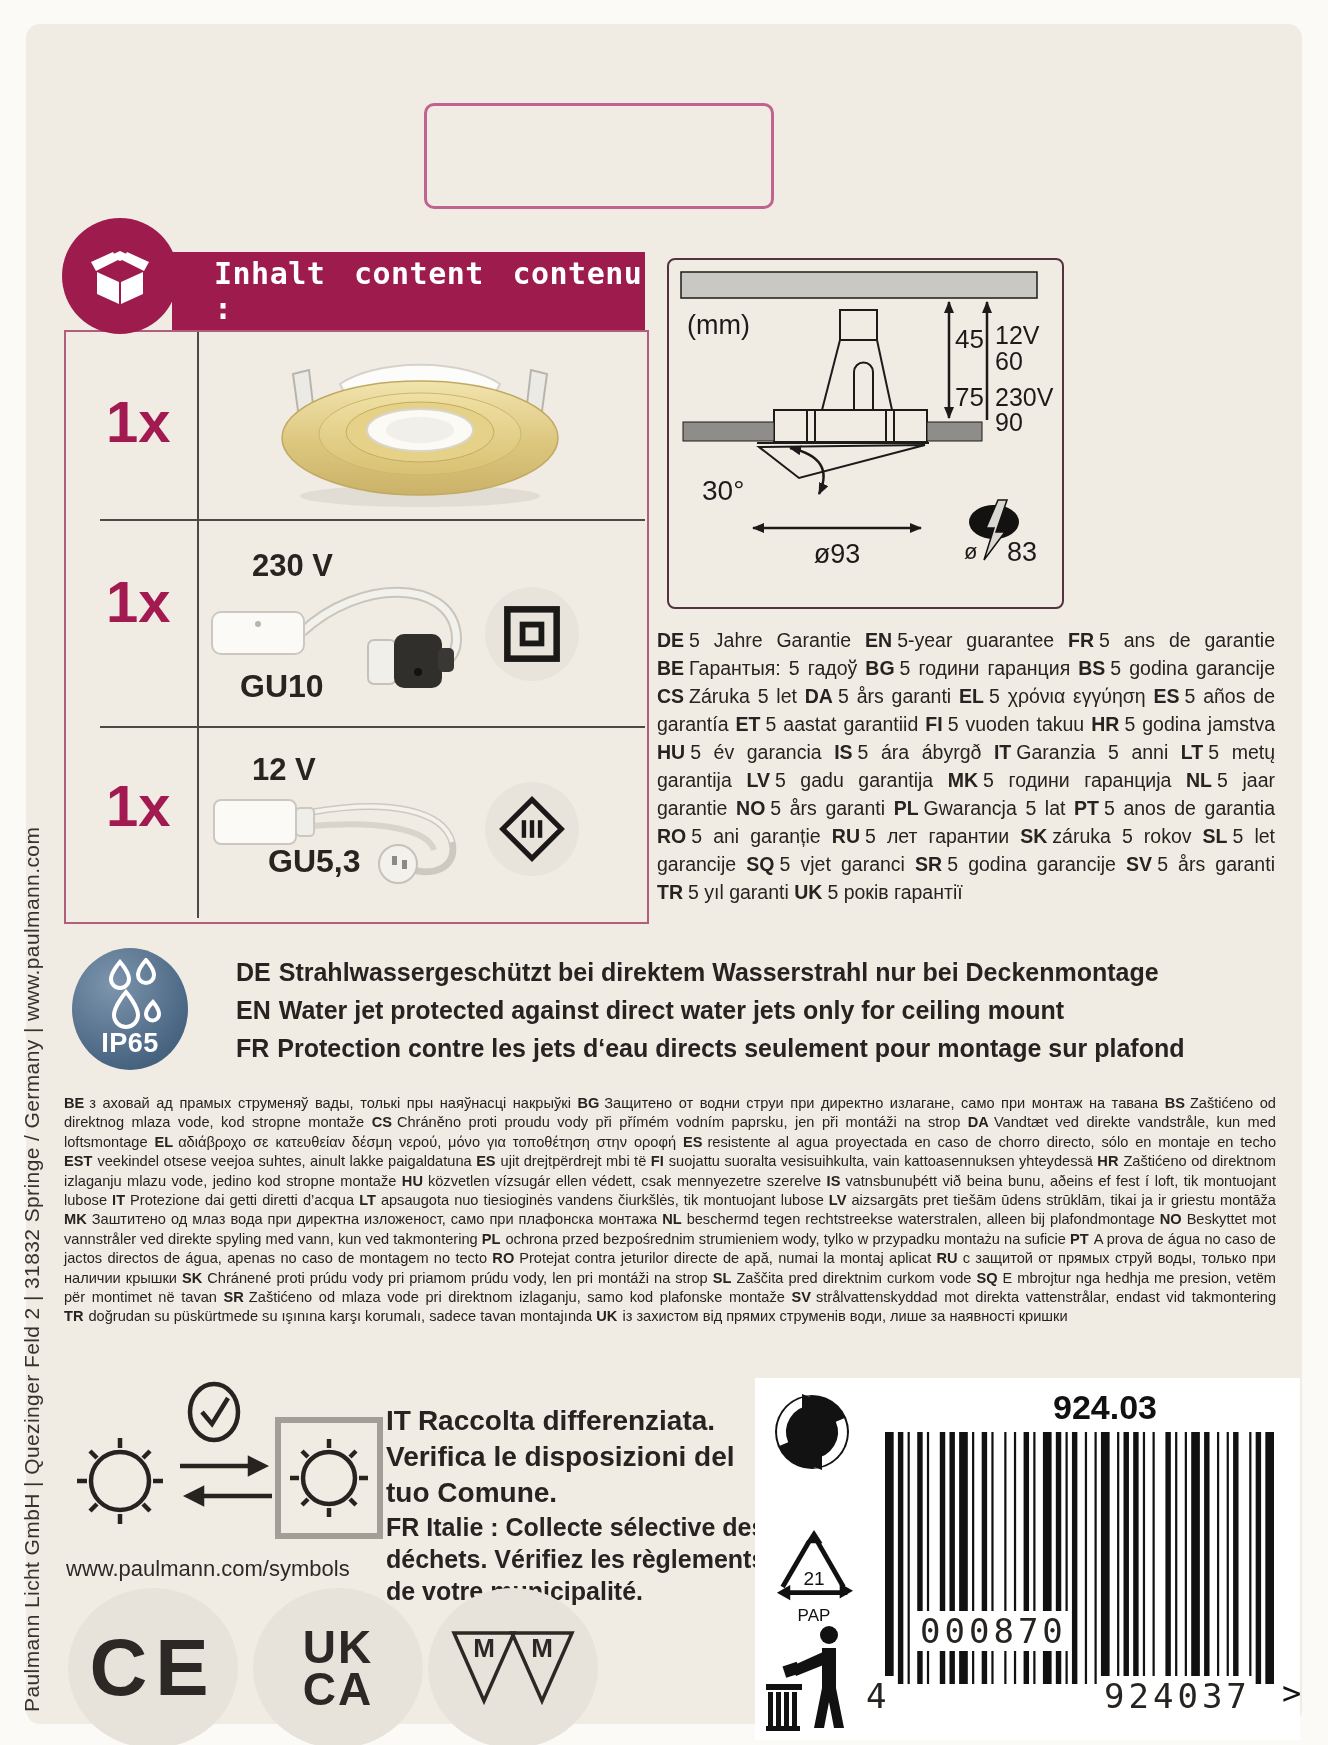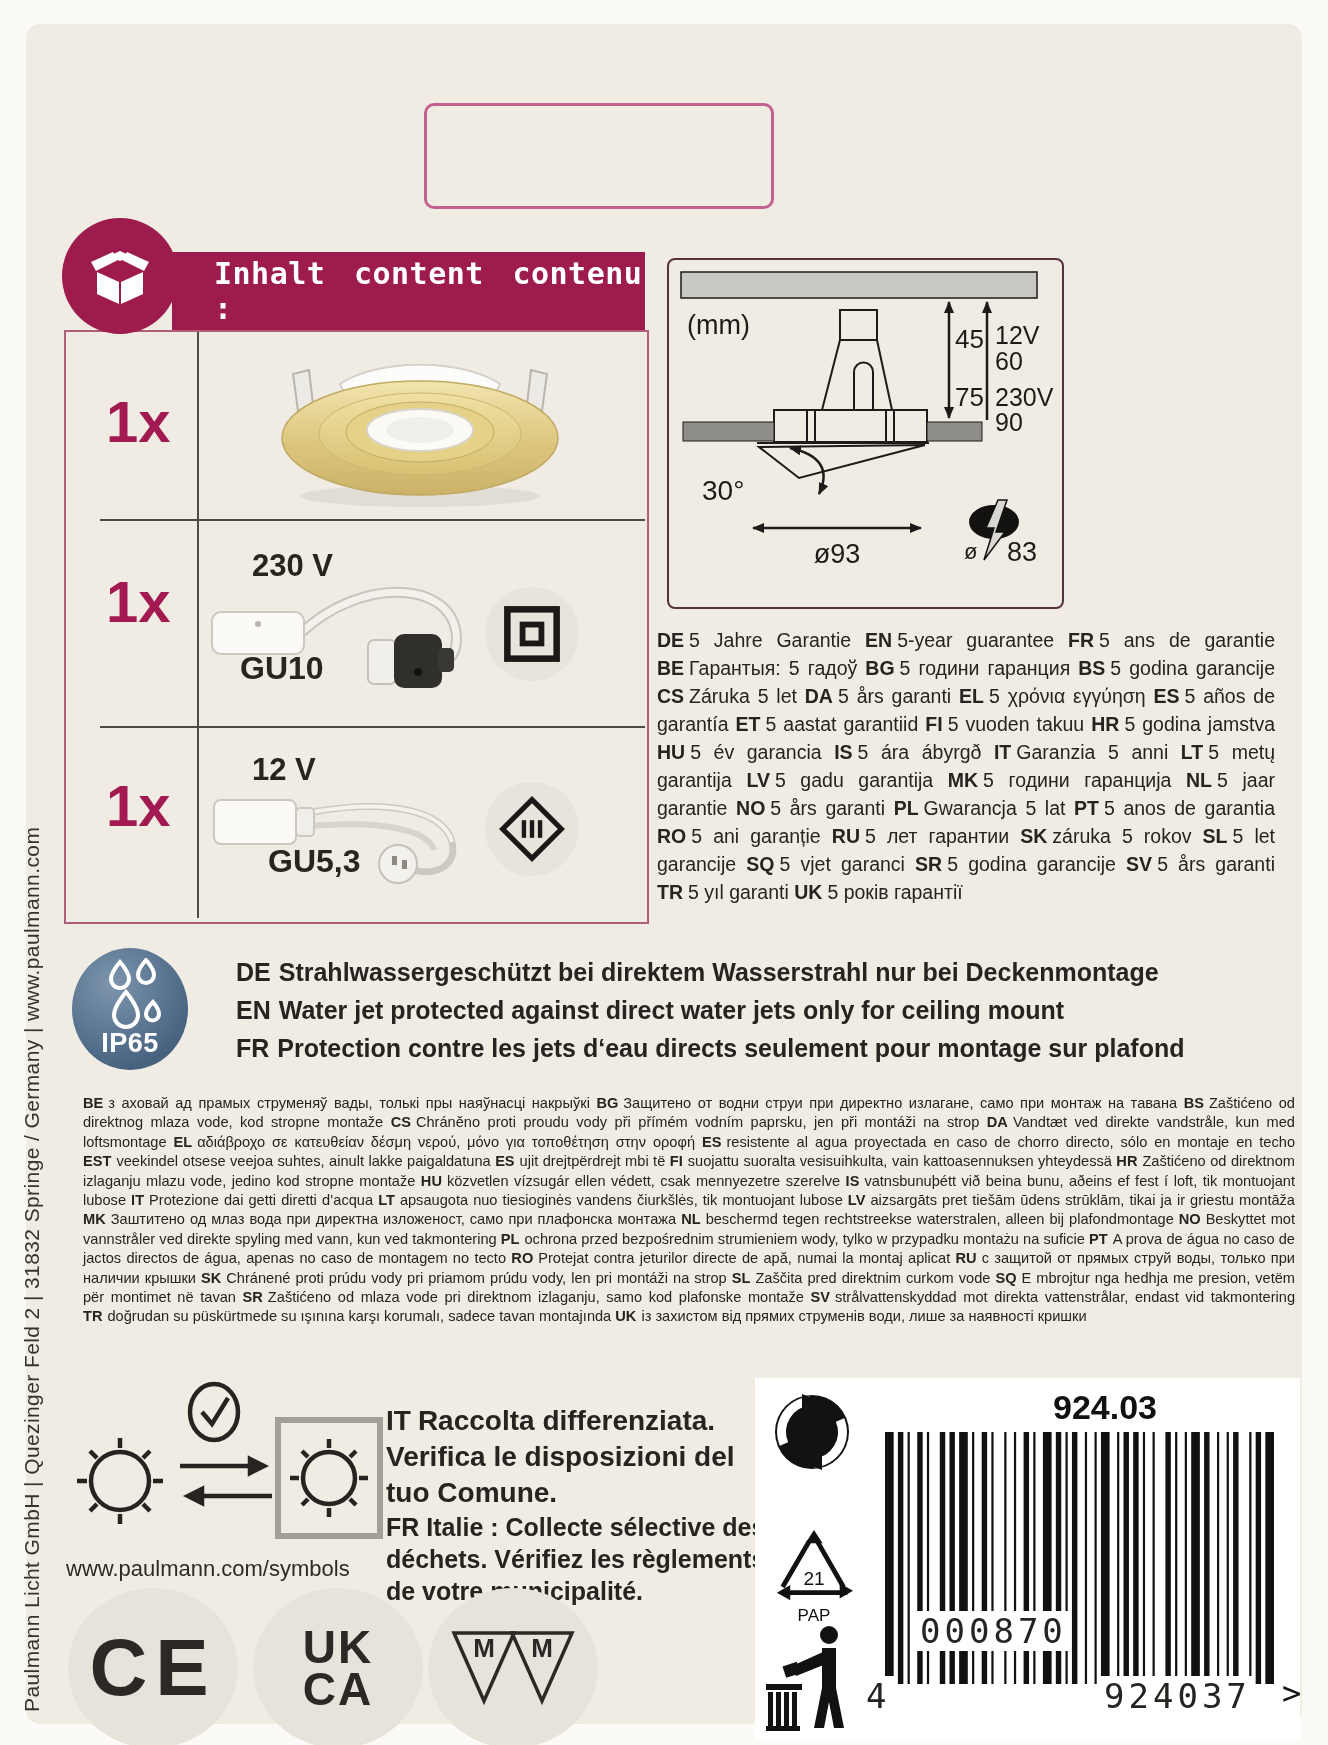--- a/index.html
+++ b/index.html
@@ -32,21 +32,21 @@
                display:flex;align-items:center;justify-content:center;}
   
   .diagram{left:667px;top:258px;width:393px;height:347px;border:2px solid #56313f;border-radius:8px;}
   .diagram svg{display:block;}
   .dtxt{font-family:"Liberation Sans",sans-serif;fill:#1d1b19;}
   
   .seg b{font-weight:bold;margin-right:5px;}
   .guarantee{left:657px;top:626px;width:618px;font-size:19.5px;line-height:28px;
              text-align:justify;color:#262320;}
   .legal{left:64px;top:1094px;width:1212px;font-size:14.6px;line-height:19.4px;
-         text-align:justify;color:#262320;margin-left:19px;}
+         text-align:justify;color:#262320;}
   
   .ip65{left:72px;top:948px;width:116px;height:122px;border-radius:50%;
         background:radial-gradient(circle at 35% 30%,#7d95ad,#46627f 75%);
         display:flex;flex-direction:column;align-items:center;justify-content:flex-start;}
   .ip65 .lbl{color:#fff;font-weight:bold;font-size:27px;margin-top:-4px;letter-spacing:.5px;}
   .ipline{left:236px;font-size:25px;font-weight:bold;color:#262320;white-space:nowrap;}
   .ipline b{margin-right:8px;}
   .ip1{top:958px;}.ip2{top:996px;}.ip3{top:1034px;}
   
   .symurl{left:66px;top:1556px;font-size:22px;color:#2c2a27;}
@@ -133,21 +133,21 @@
     <path d="M92,72 C150,18 238,20 246,72 C250,100 228,114 202,110" fill="none" stroke="#c9c5bd" stroke-width="11"></path>
     <path d="M92,72 C150,18 238,20 246,72 C250,100 228,114 202,110" fill="none" stroke="#f3f1ec" stroke-width="7"></path>
     <rect x="2" y="52" width="92" height="42" rx="9" fill="#fbfaf7" stroke="#ccc8c0" stroke-width="2"></rect>
     <circle cx="48" cy="64" r="3" fill="#b9b5ad"></circle>
     <rect x="158" y="80" width="28" height="44" rx="6" fill="#f1efea" stroke="#c6c2ba" stroke-width="2"></rect>
     <rect x="184" y="74" width="48" height="54" rx="10" fill="#312f2c"></rect>
     <rect x="228" y="88" width="16" height="24" rx="5" fill="#3a3834"></rect>
     <circle cx="208" cy="112" r="4" fill="#14120f"></circle>
   </svg>
 </div>
-<div class="abs slabel" style="left:240px;top:650px;text-align:center;">GU10</div>
+<div class="abs slabel" style="left:240px;top:668px;text-align:center;">GU10</div>
 <div class="abs icon-circle" style="left:485px;top:587px;">
   <svg width="58" height="58" viewBox="0 0 80 80">
     <rect x="6" y="6" width="68" height="68" fill="none" stroke="#1b1917" stroke-width="9"></rect>
     <rect x="27" y="27" width="26" height="26" fill="none" stroke="#1b1917" stroke-width="8"></rect>
   </svg>
 </div>
 
 <div class="abs qty q3">1x</div>
 <div class="abs vlabel" style="left:252px;top:752px;">12 V</div>
 <div class="abs" style="left:212px;top:772px;">

